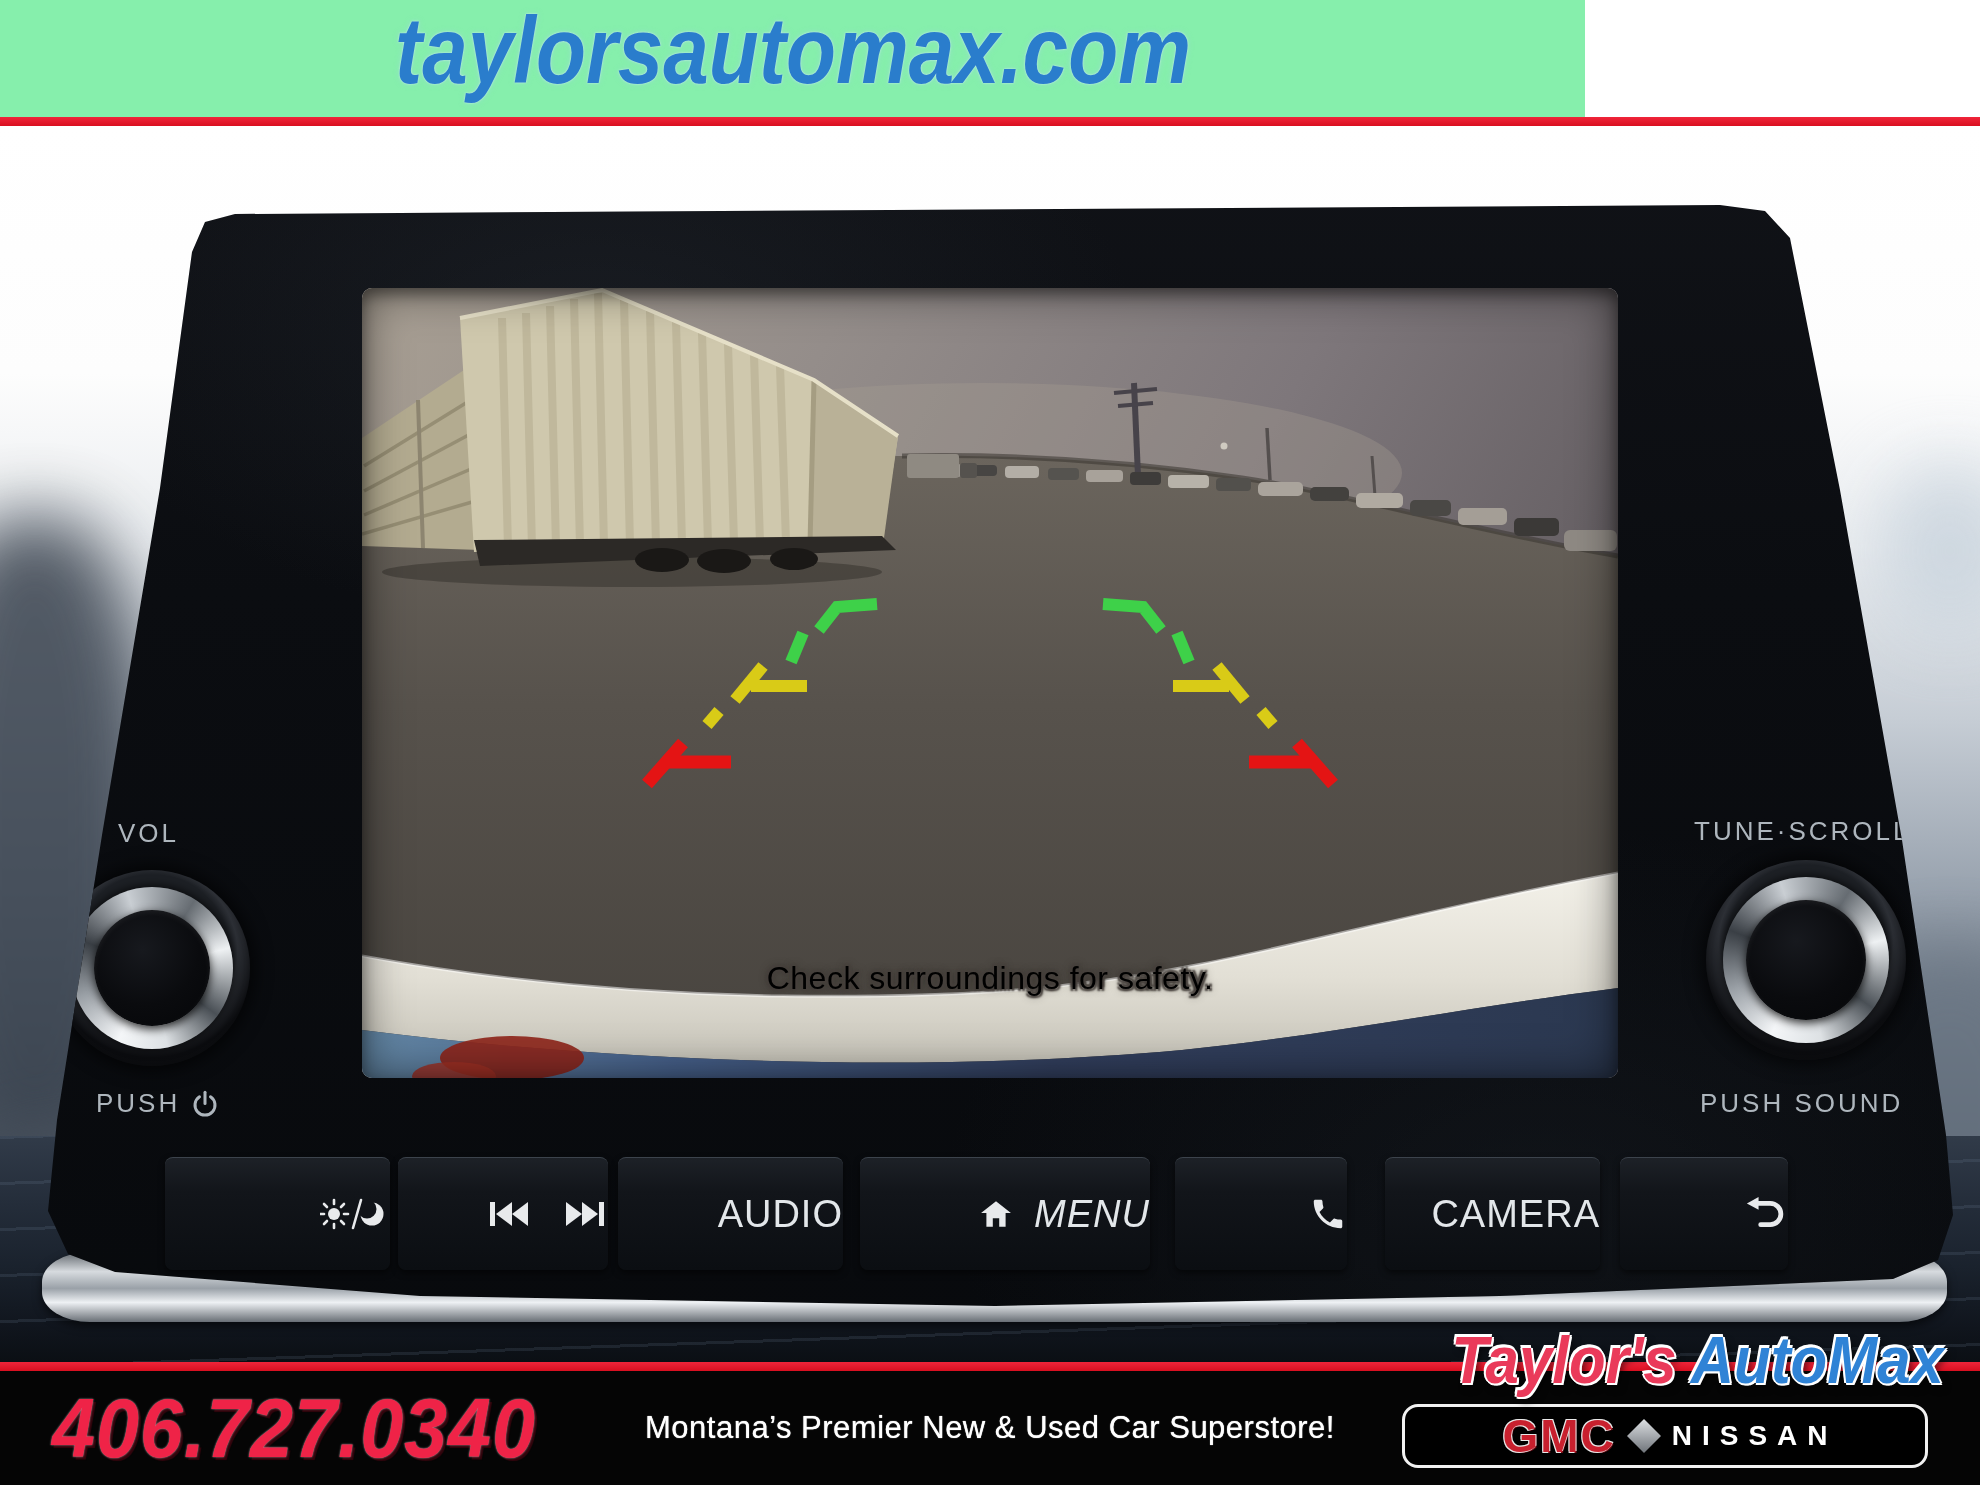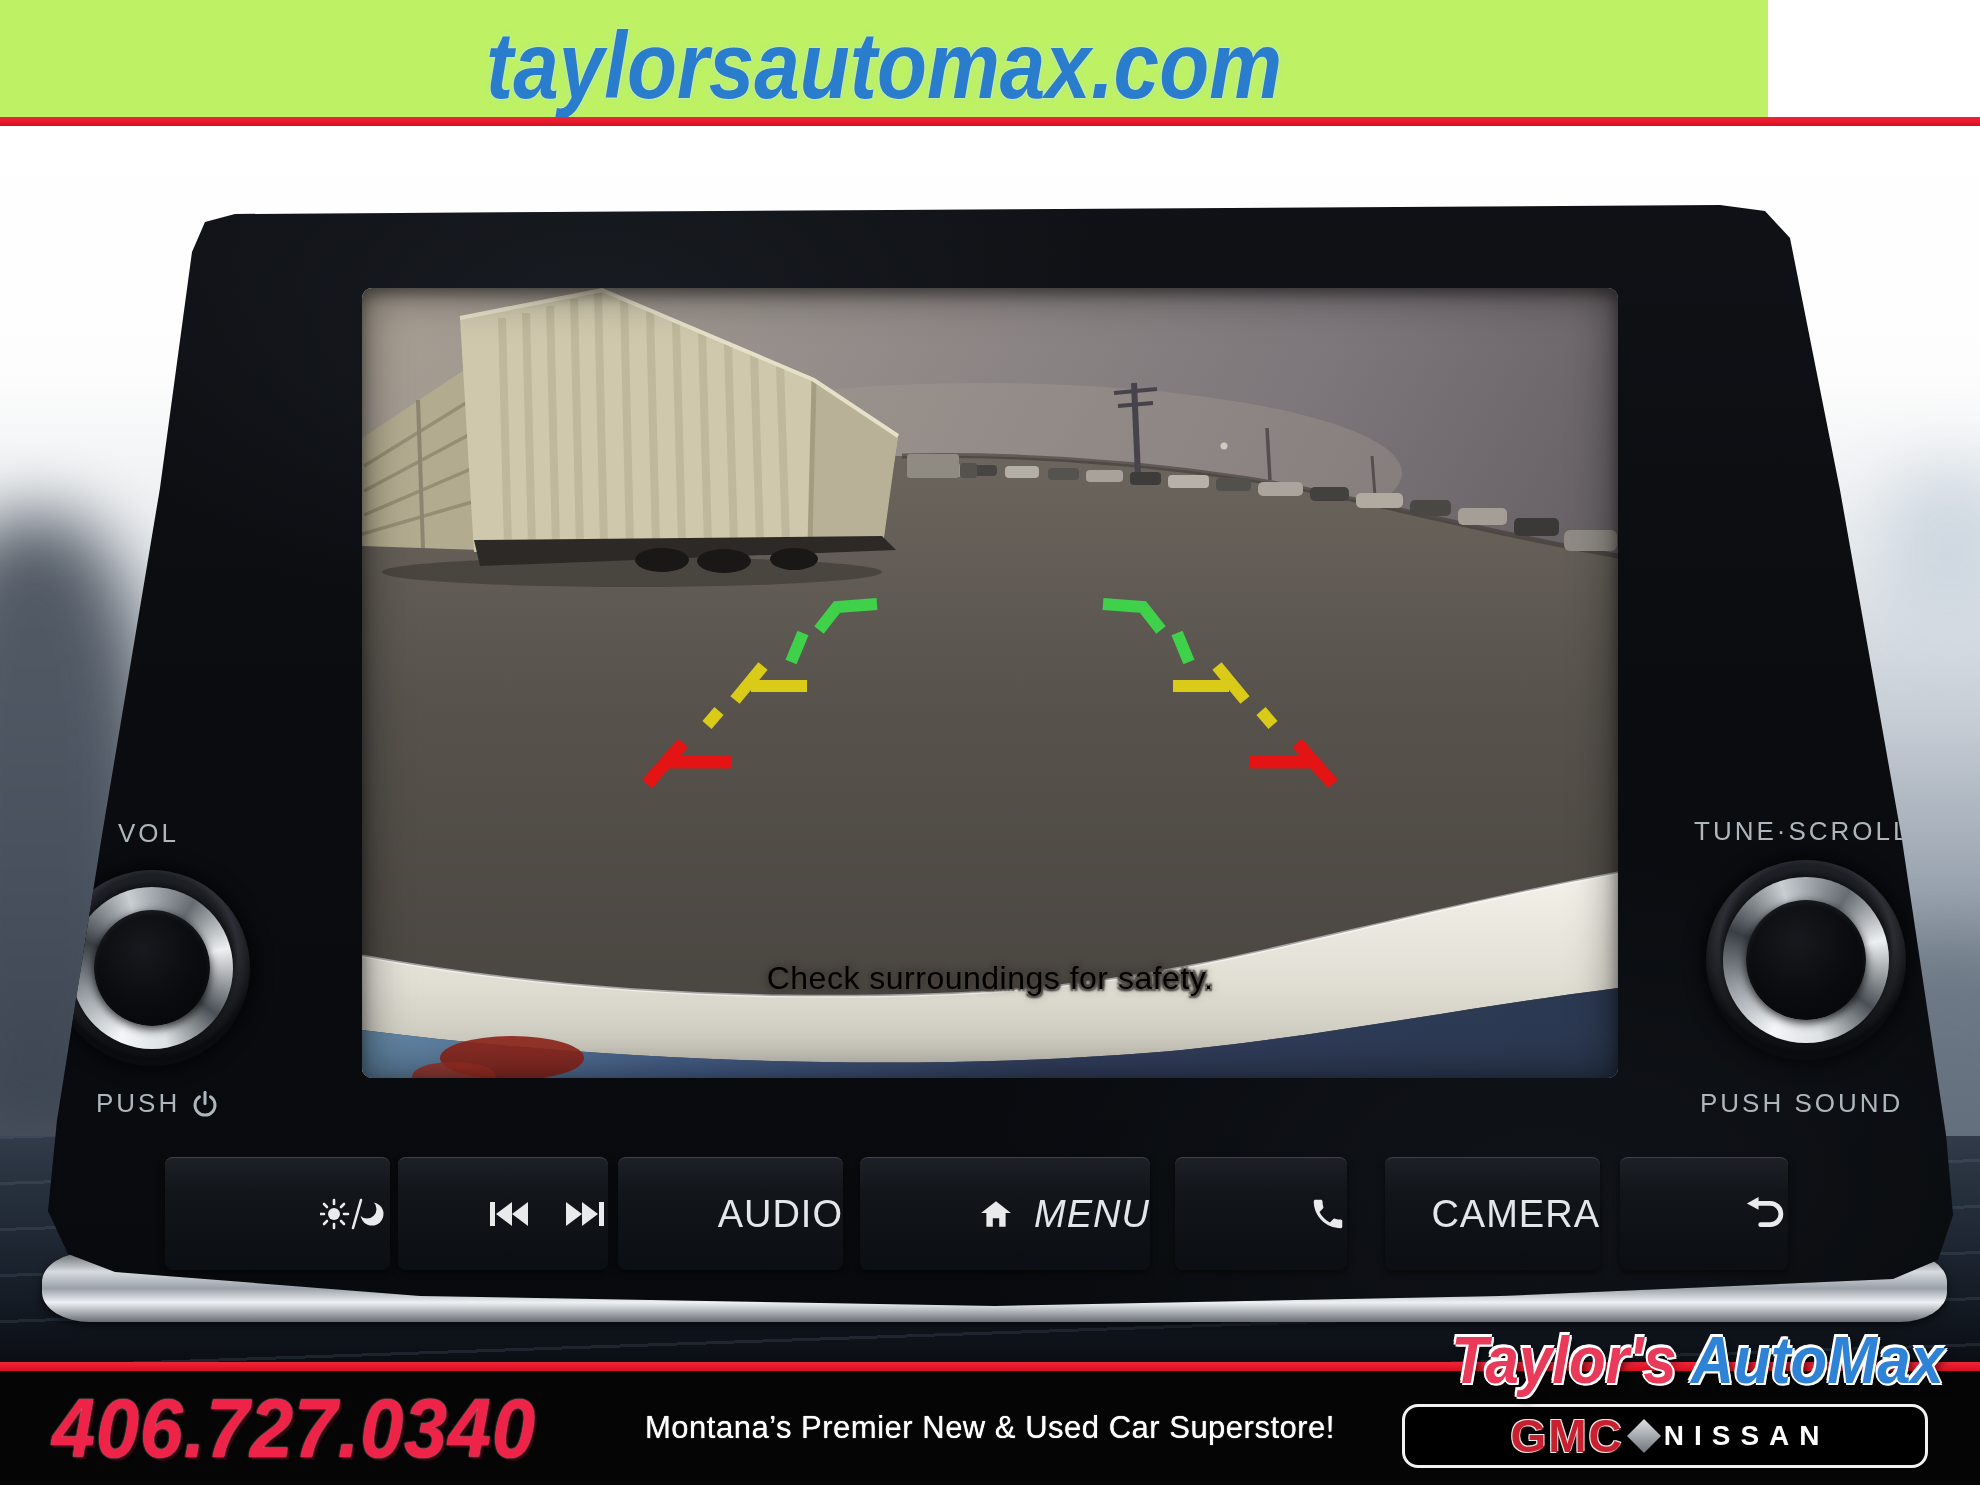--- a/index.html
+++ b/index.html
@@ -1,21 +1,21 @@
 <!DOCTYPE html>
 <html><head>
 <meta charset="utf-8">
 <style>
   html,body{margin:0;padding:0;background:#222;}
   .page{position:relative;width:1980px;height:1485px;overflow:hidden;background:#fff;
         font-family:"Liberation Sans", sans-serif;}
 
   
-  .top-banner{position:absolute;left:0;top:0;width:1768px;height:117px;background:#bef264;
-              display:flex;align-items:flex-end;justify-content:center;}
+  .top-banner{position:absolute;left:0;top:0;width:1585px;height:117px;background:#86efac;
+              display:flex;align-items:flex-start;justify-content:center;}
   .site{font-size:88px;font-weight:700;font-style:italic;color:#2a7dcc;letter-spacing:0px;
         transform:scale(.93,1.08);transform-origin:center;
         text-shadow:0 0 2px rgba(230,243,255,.8),0 0 6px rgba(160,205,240,.35);}
   .stripe{position:absolute;left:0;width:1980px;background:linear-gradient(180deg,#f0253a,#d90f20);}
   .stripe-top{top:117px;height:9px;}
   .stripe-bottom{top:1362px;height:9px;z-index:6;}
 
   
   .photo{position:absolute;left:0;top:126px;width:1980px;height:1236px;overflow:hidden;
          background:linear-gradient(180deg,#ffffff 0%,#fdfdfd 20%,#e9ecef 34%,#c6cdd5 48%,#98a2ae 62%,#5a market 0%);
@@ -88,21 +88,21 @@
   
   .bottom-banner{position:absolute;left:0;top:1371px;width:1980px;height:114px;background:#050505;z-index:5;}
   .phone{position:absolute;left:52px;top:0;height:114px;display:flex;align-items:center;
      font-size:84px;font-weight:700;font-style:italic;color:#ef2347;
      transform:scaleX(.92);transform-origin:left center;letter-spacing:1px;
      text-shadow:0 0 2px rgba(255,235,240,.75), 3px 3px 1px rgba(90,5,20,.55);}
   .tagline{position:absolute;left:620px;top:0;width:740px;height:114px;display:flex;align-items:center;justify-content:center;
      font-size:31px;color:#ffffff;letter-spacing:.5px;text-shadow:0 0 1px #fff;}
   .brand-badge{position:absolute;left:1402px;top:33px;width:526px;height:64px;box-sizing:border-box;
      border:3px solid #f2f2f2;border-radius:16px;background:#000;
-     display:flex;align-items:center;justify-content:center;gap:8px;}
+     display:flex;align-items:center;justify-content:center;gap:16px;}
   .gmc{font-size:46px;font-weight:700;color:#c8202e;letter-spacing:2px;
      text-shadow:-1px -1px 0 #e9e9e9,1px -1px 0 #e9e9e9,-1px 1px 0 #e9e9e9,1px 1px 0 #7a0d16;}
   .diamond{width:24px;height:24px;transform:rotate(45deg);
      background:linear-gradient(135deg,#dde0e3,#6f747a);}
   .nissan{font-size:28px;font-weight:700;color:#ffffff;letter-spacing:10px;margin-right:-10px;}
 
   .dealer-logo{position:absolute;top:1322px;right:36px;z-index:7;white-space:nowrap;
      font-size:60px;font-weight:700;font-style:italic;transform:scaleY(1.1);transform-origin:top right;}
   .dealer-logo .t1{color:#ea3a5a;
      text-shadow:-2px 0 #fff,2px 0 #fff,0 -2px #fff,0 2px #fff,-2px -2px #fff,2px 2px #fff,4px 5px 7px rgba(0,0,0,.55);}

